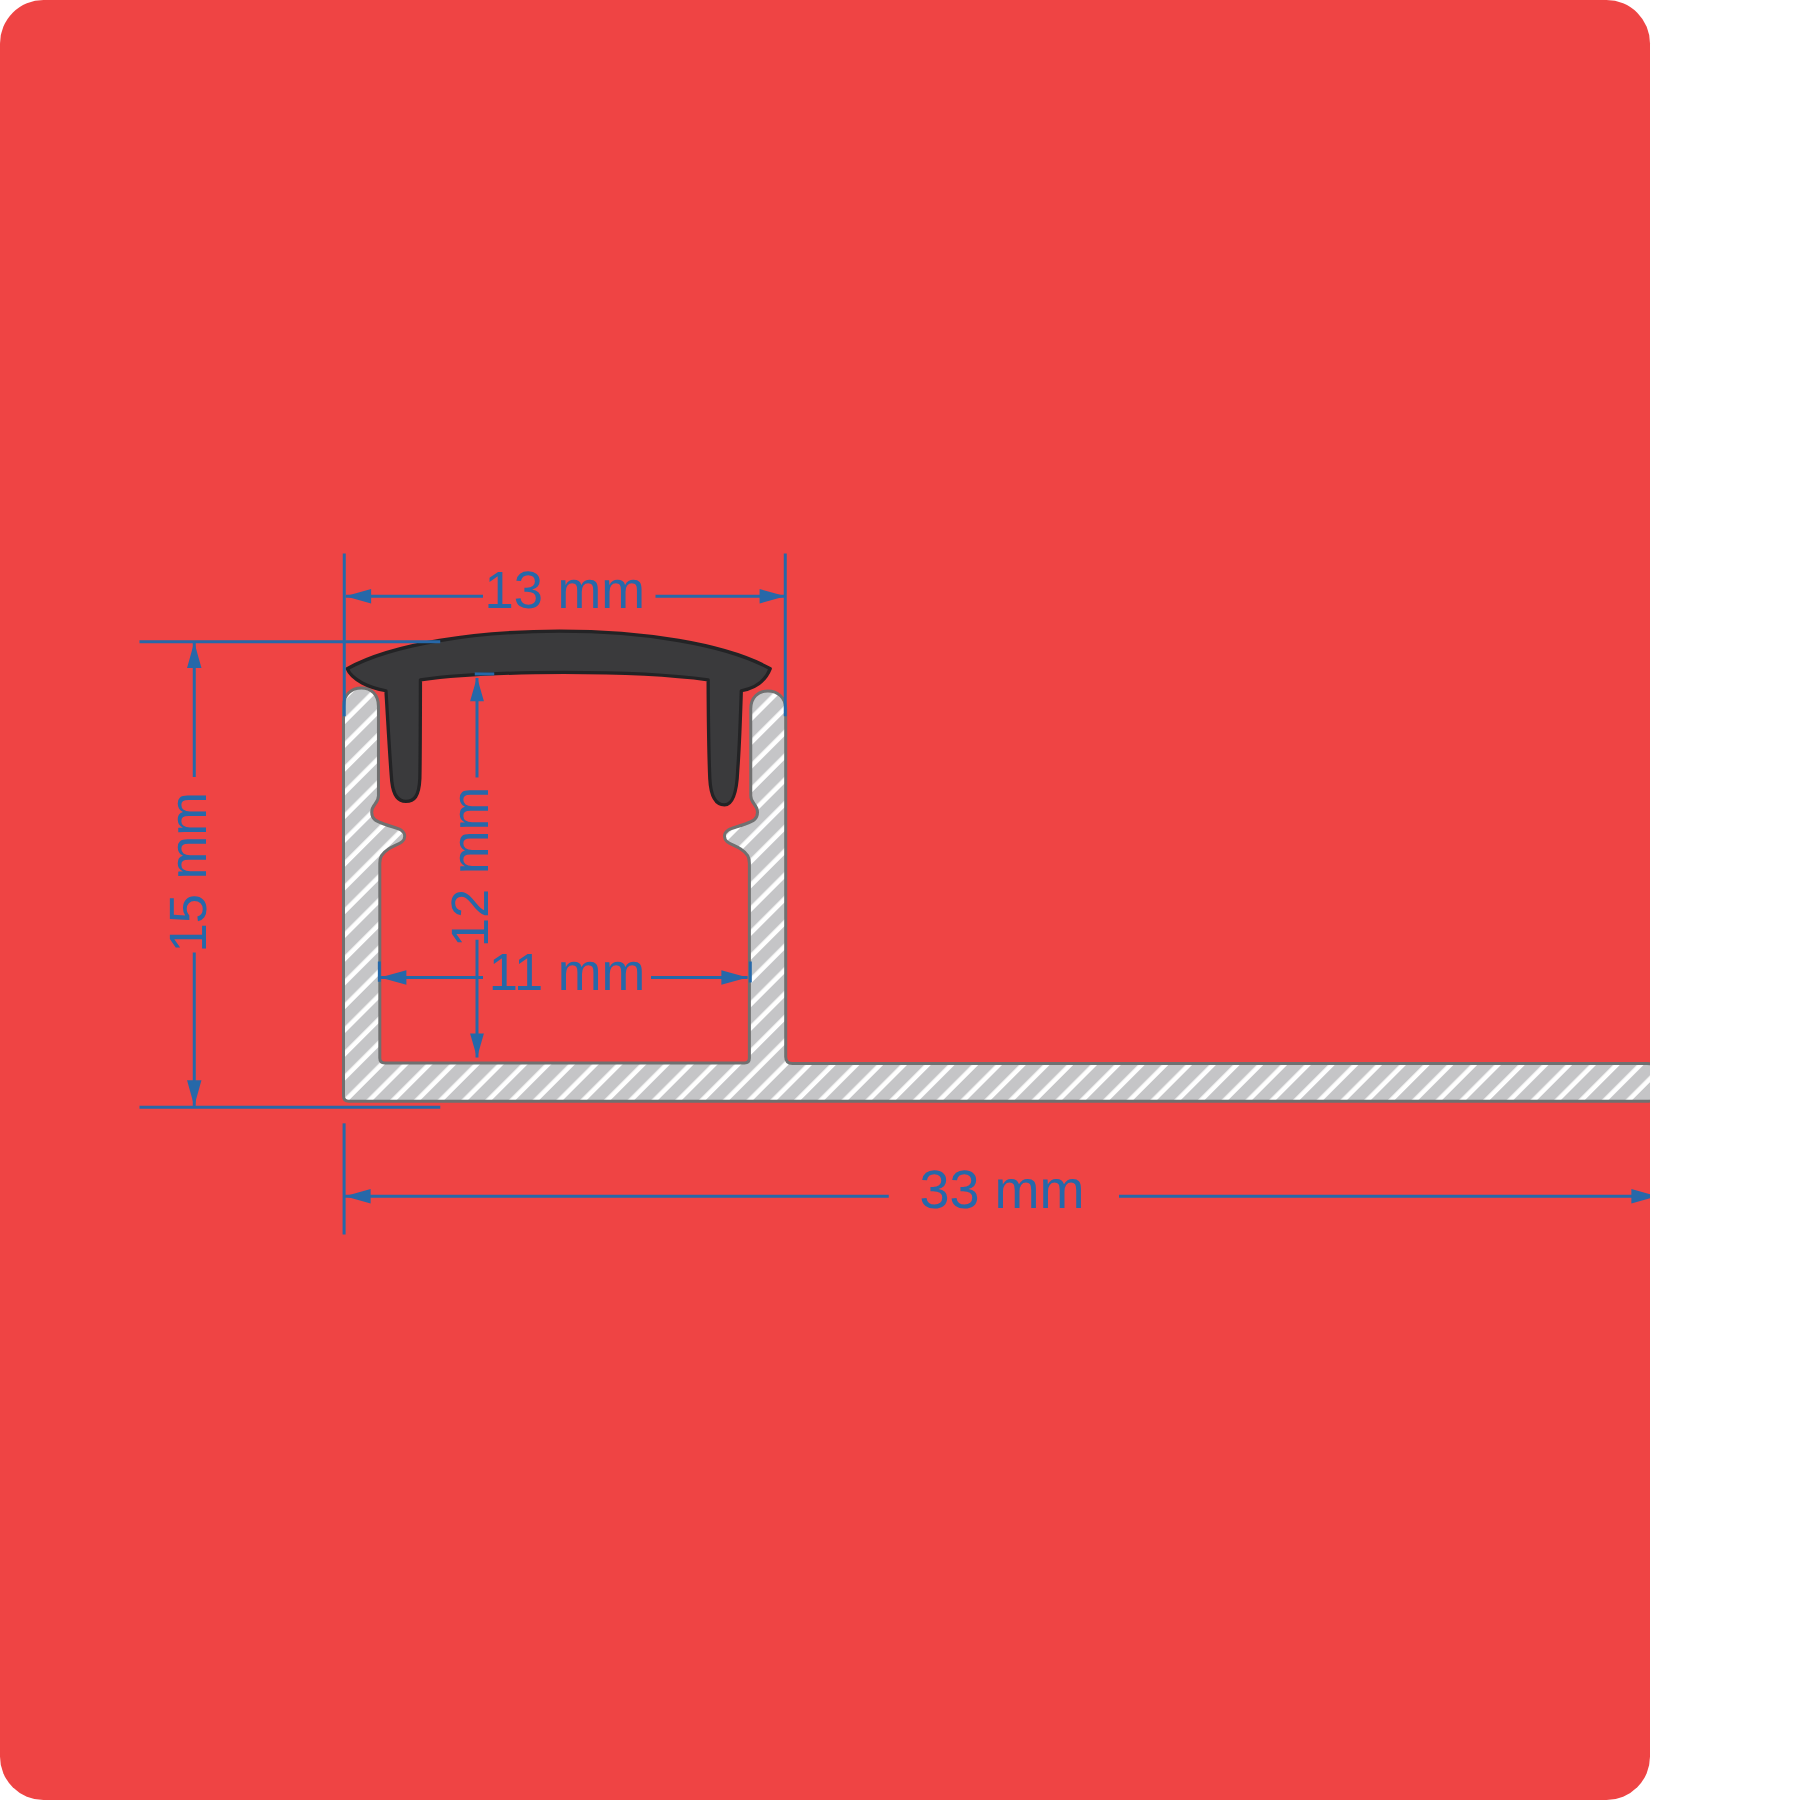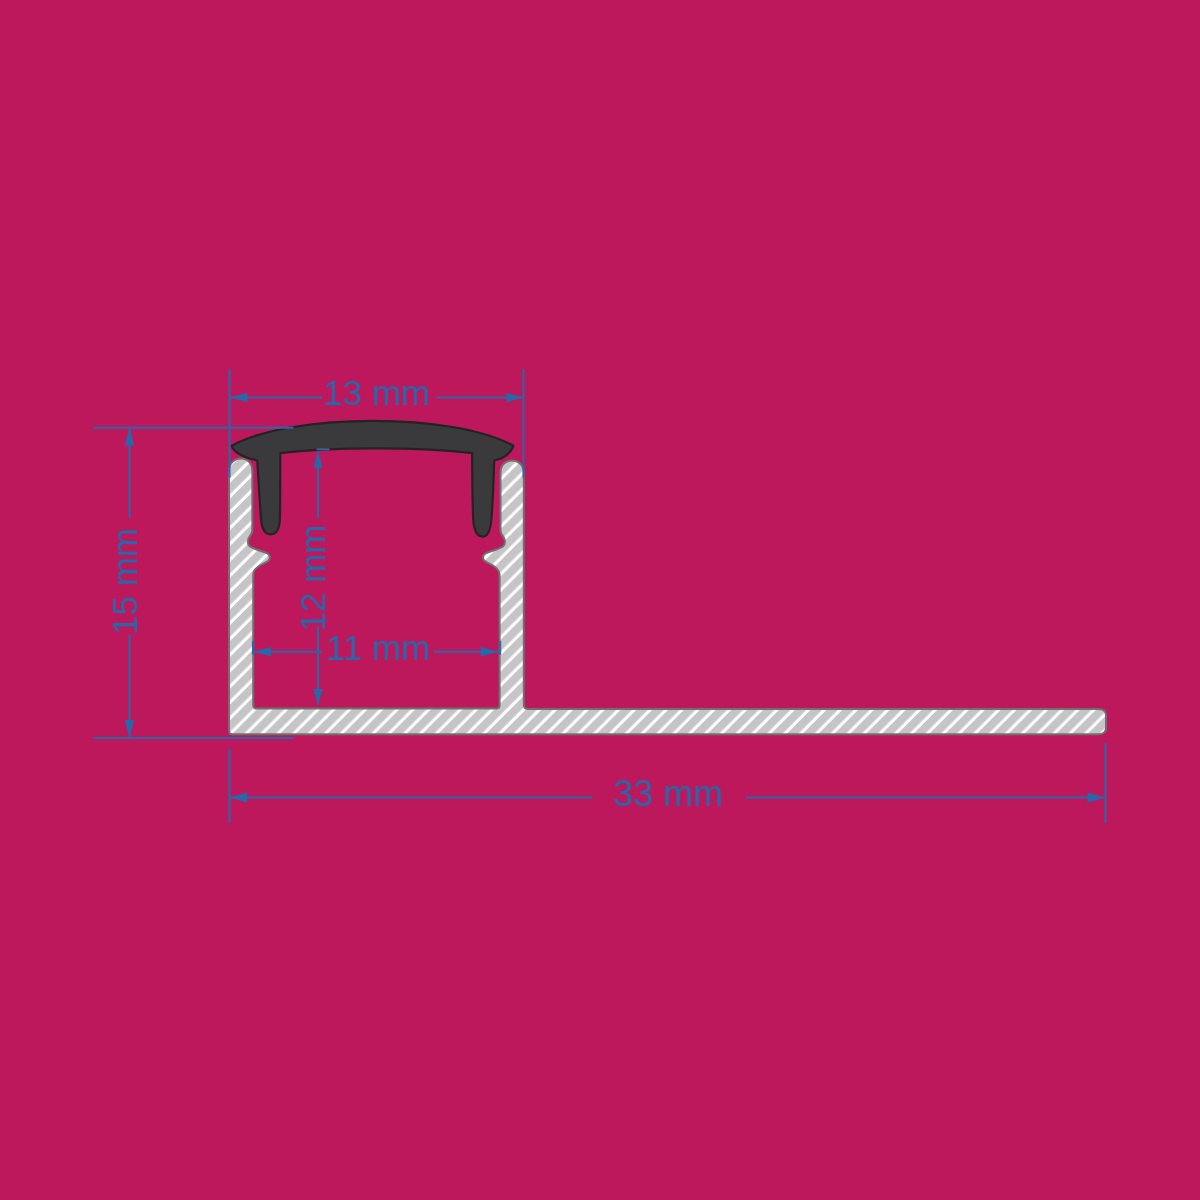--- a/index.html
+++ b/index.html
@@ -1,16 +1,16 @@
 <!DOCTYPE html>
 <html><head>
 <meta charset="utf-8">
 <style>
   html,body{margin:0;padding:0;background:#ffffff;}
-  .page{width:1200px;height:1200px;position:relative;background:#be185d;overflow:hidden;}
+  .page{width:1100px;height:1200px;position:relative;background:#ef4444;overflow:hidden;border-radius:29px;}
   svg{position:absolute;top:0;left:0;}
   text{font-family:"Liberation Sans", sans-serif;fill:#2668a9;}
 </style>
 </head>
 <body>
 <div class="page">
 <svg width="1200" height="1200" viewBox="0 0 1200 1200">
   <defs>
 
     <pattern id="hatch" width="11.2" height="11.2" patternUnits="userSpaceOnUse" patternTransform="rotate(45)">

